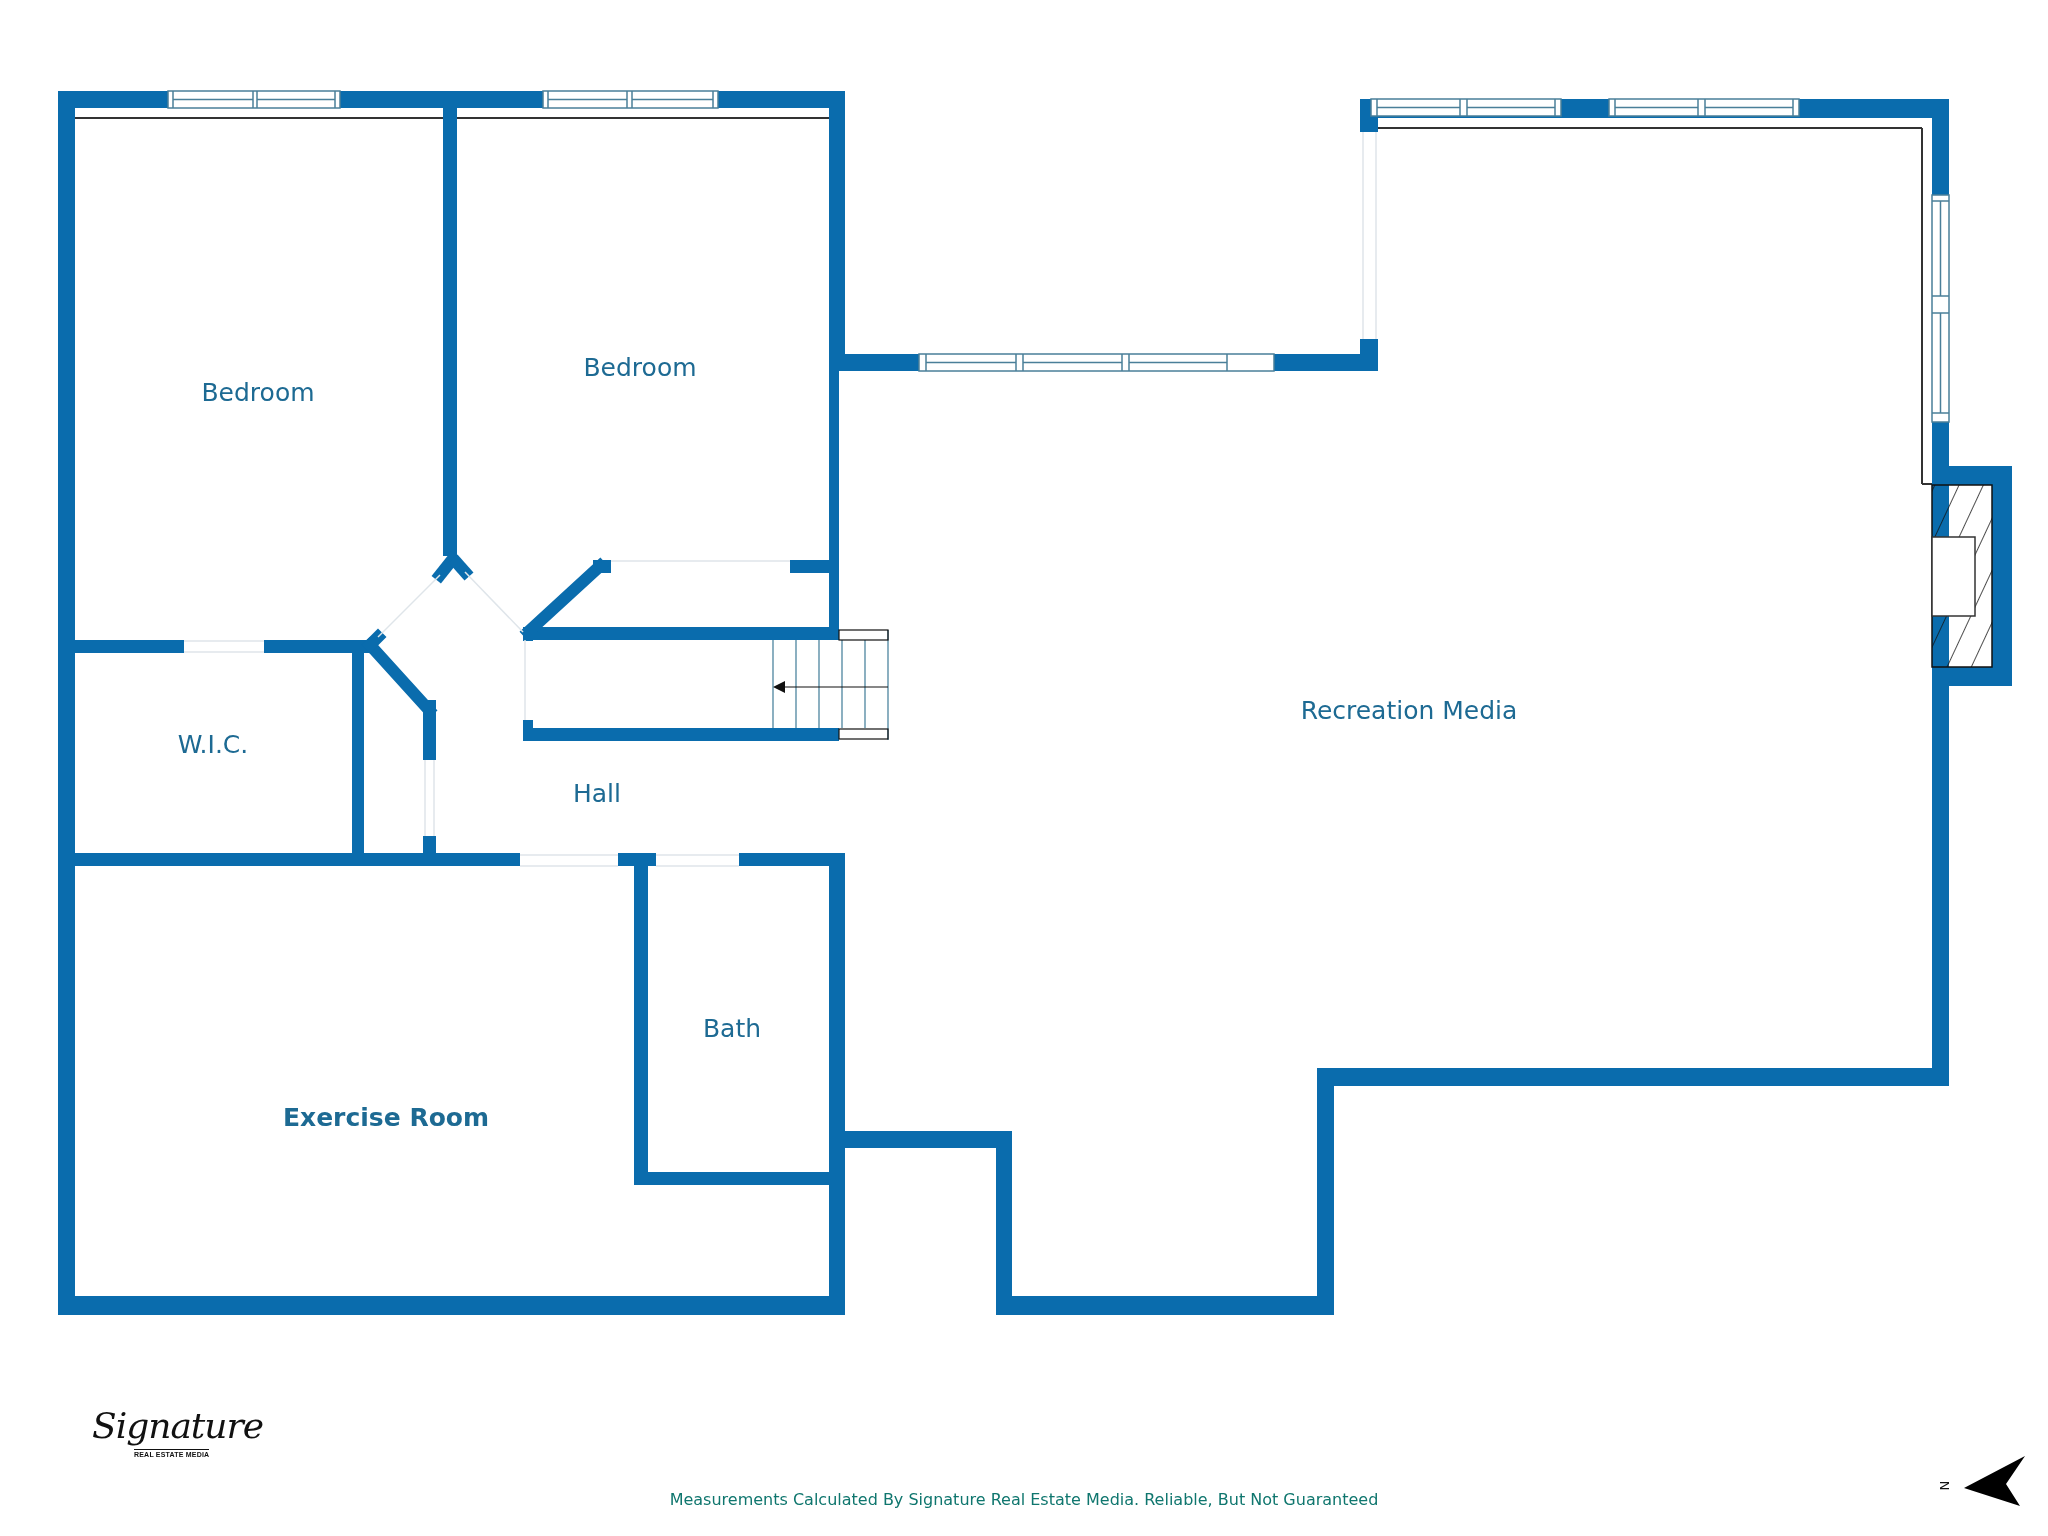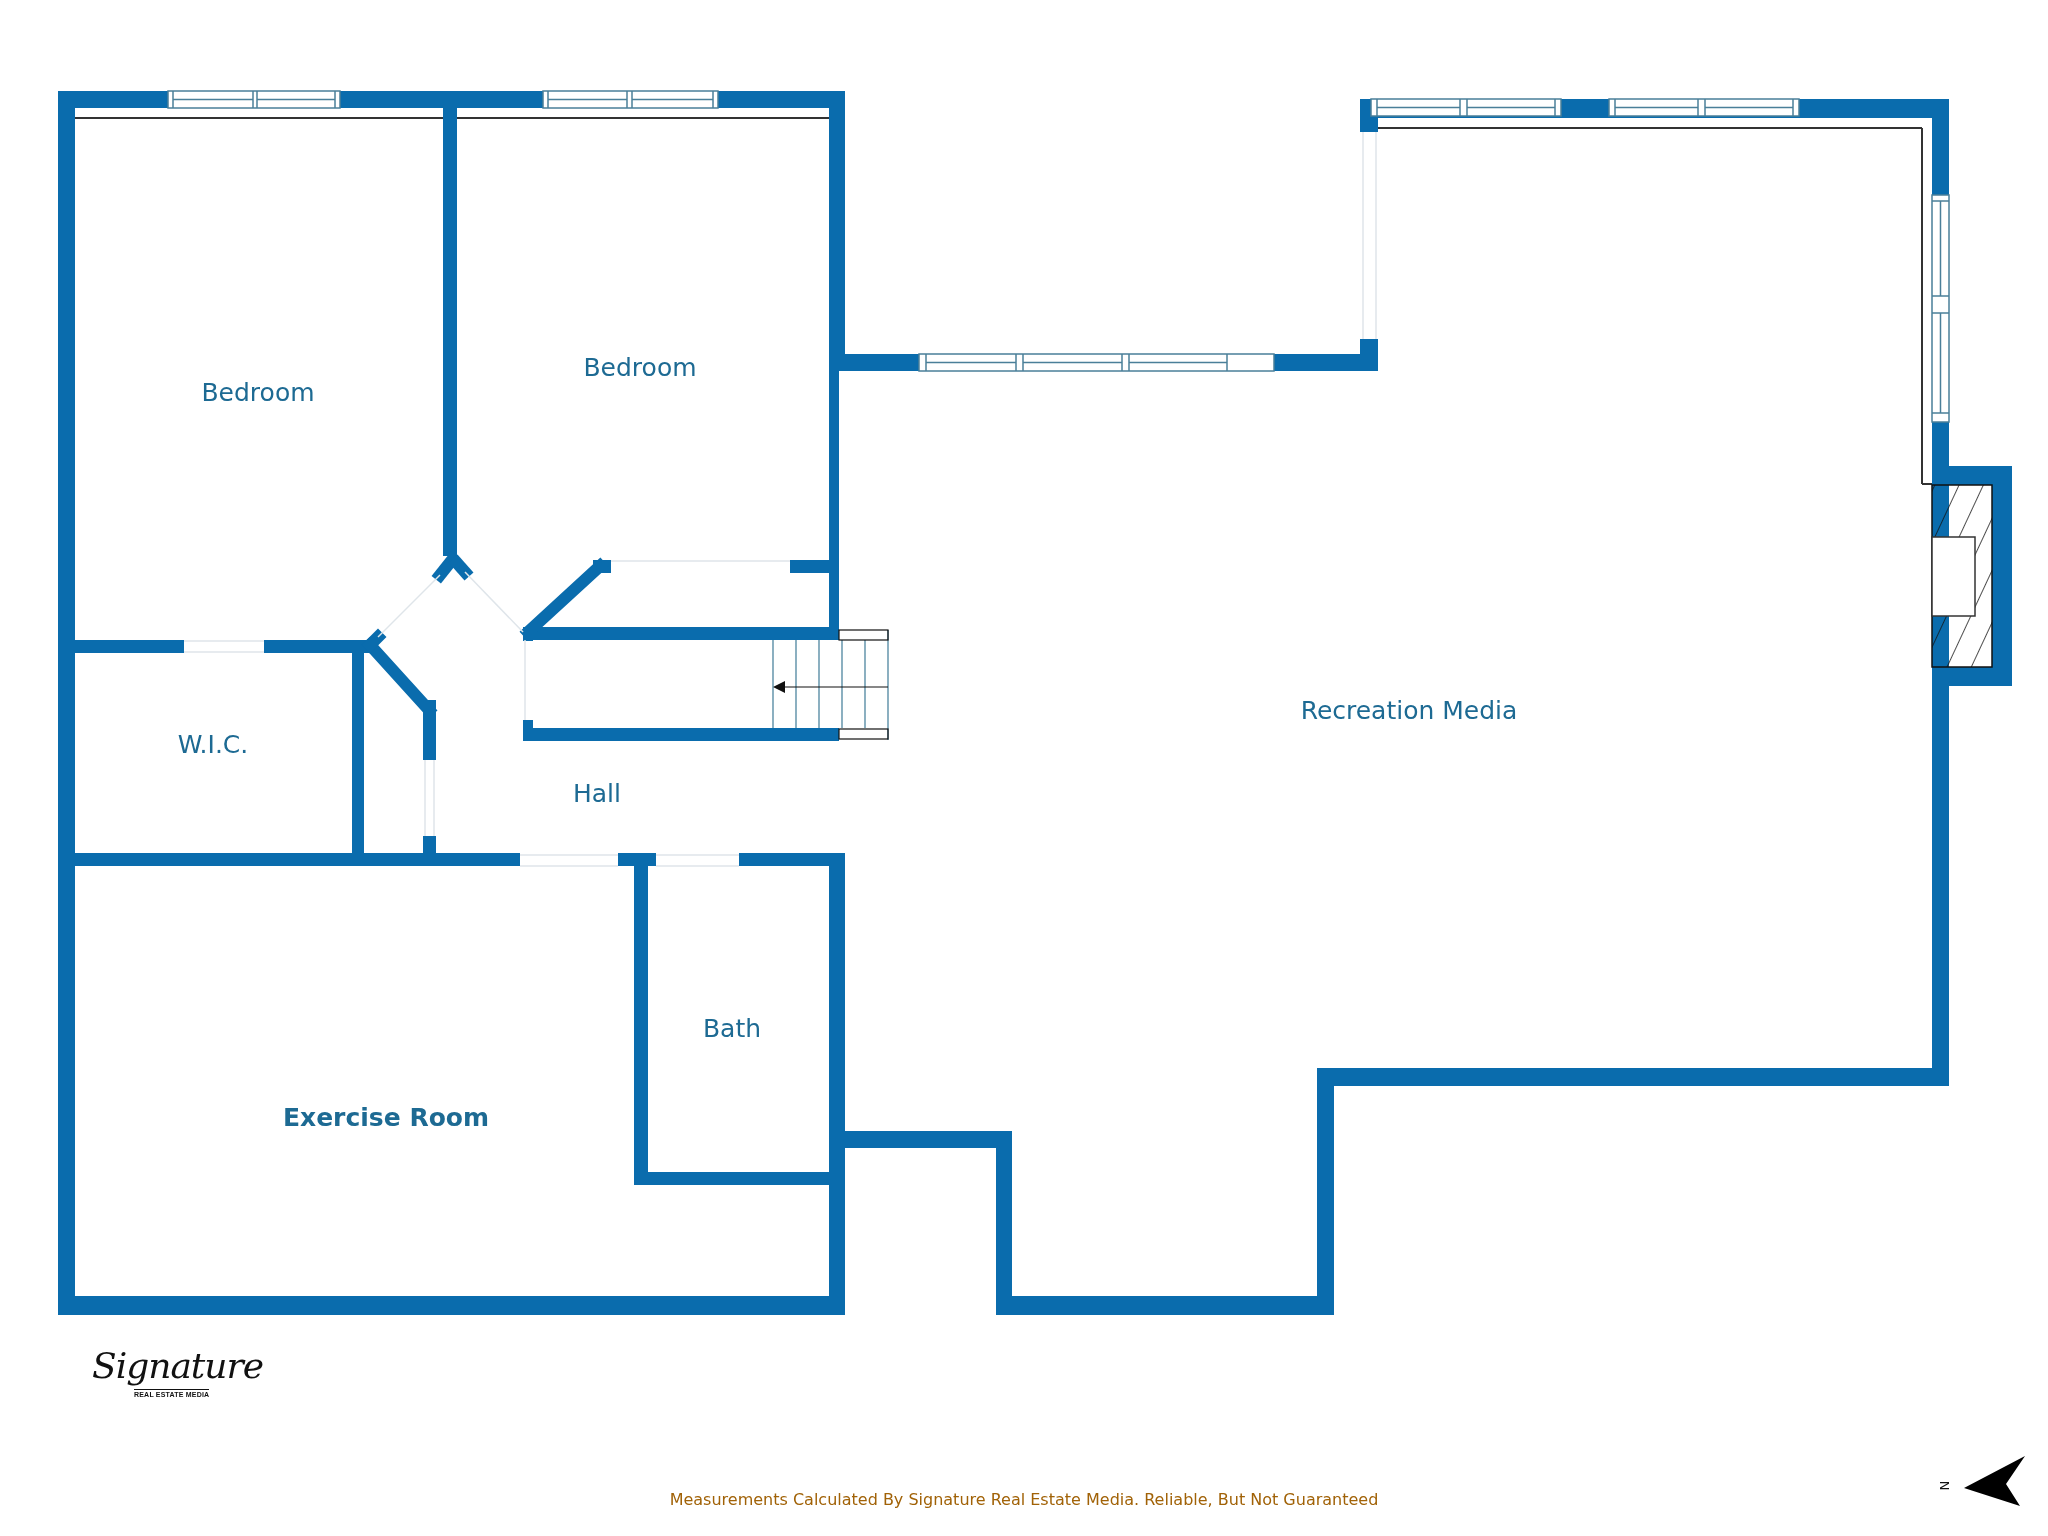--- a/index.html
+++ b/index.html
@@ -2,22 +2,22 @@
 <html><head>
 <meta charset="utf-8">
 <style>
   html, body { margin: 0; padding: 0; background: #ffffff; }
   body { width: 2048px; height: 1536px; position: relative; overflow: hidden;
          font-family: "DejaVu Sans", sans-serif; }
   #plan { position: absolute; left: 0; top: 0; width: 2048px; height: 1536px; }
   .room-label { position: absolute; color: #1d6a93; font-size: 25px; white-space: nowrap;
                 transform: translate(-50%, -50%); font-family: "DejaVu Sans", sans-serif; }
   .footer-text { position: absolute; left: 0; right: 0; top: 1490px; text-align: center;
-                 color: #a16207; font-size: 16px; font-family: "DejaVu Sans", sans-serif; }
-  .logo { position: absolute; left: 74px; top: 1345px; width: 140px; height: 70px; text-decoration: underline; }
+                 color: #0f766e; font-size: 16px; font-family: "DejaVu Sans", sans-serif; }
+  .logo { position: absolute; left: 74px; top: 1405px; width: 140px; height: 70px; text-decoration: underline; }
   .logo-script { position: absolute; left: 18px; top: 0px; font-family: "DejaVu Serif", serif;
                  font-style: italic; font-size: 36px; color: #111; letter-spacing: -1px; }
   .logo-sub { position: absolute; left: 60px; top: 44px; font-family: "Liberation Sans", sans-serif;
               font-weight: bold; font-size: 7px; color: #111; border-top: 1.5px solid #111;
               padding-top: 1px; letter-spacing: 0.2px; }
   .compass { position: absolute; left: 1940px; top: 1450px; width: 90px; height: 60px; }
   .compass-letter { position: absolute; left: 0px; top: 28px; font-size: 13px; color: #111;
                     font-family: "DejaVu Sans", sans-serif; transform: rotate(90deg); }
 </style>
 </head>

